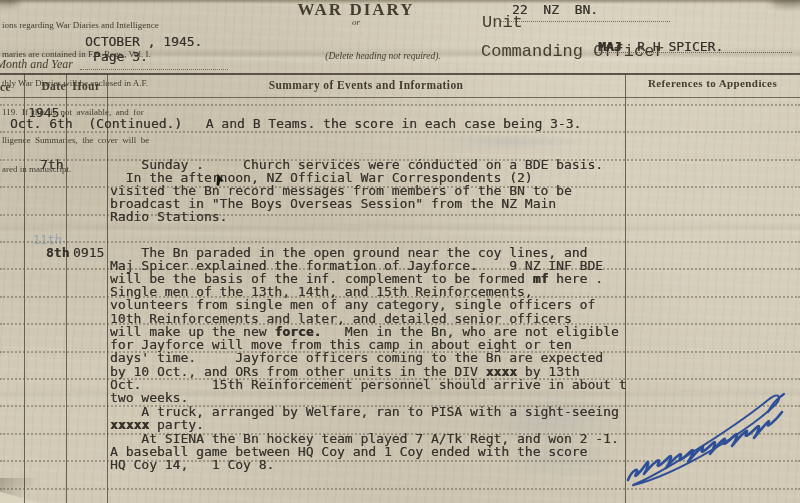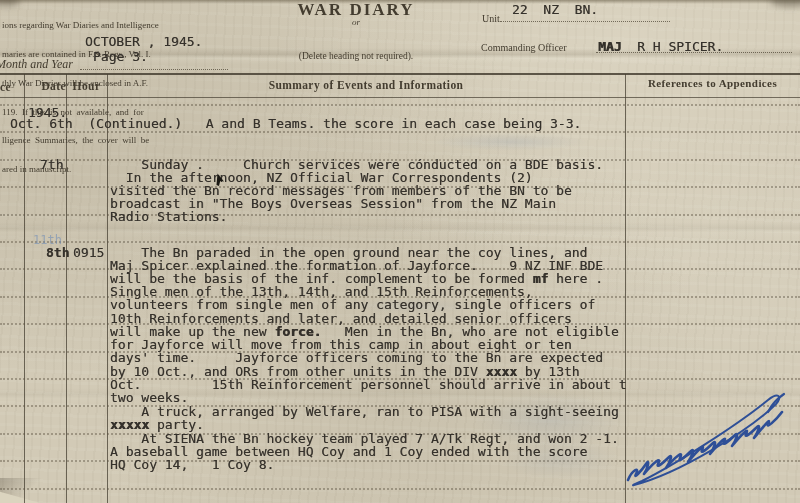--- a/index.html
+++ b/index.html
@@ -30,23 +30,23 @@
   .vline{position:absolute;top:74px;height:429px;width:1px;background:var(--table-line,#463f32);opacity:.75;}
   .rule{position:absolute;left:0;width:800px;height:0;border-top:2px dotted rgba(88,79,62,0.42);}
 
   
   .printed{position:absolute;color:var(--printed-ink,#433c2f);white-space:pre;}
   .inst{font-size:9px;line-height:9.6px;}
   .hdr-label{font-size:11.5px;font-weight:bold;letter-spacing:.4px;}
   .title1{font-size:17px;font-weight:bold;letter-spacing:2px;}
   .title-or{font-size:9px;font-style:italic;}
   .title2{font-size:16.5px;font-weight:bold;letter-spacing:1.5px;}
-  .title-note{font-size:9.5px;}
+  .title-note{font-size:9.5px;font-style:italic;padding-left:27px;}
   .script-label{font-size:12px;font-style:italic;}
-  .form-label{font-size:10px;}
+  .form-label{font-size:17px;font-family:Liberation Mono, monospace;}
   .leader{position:absolute;height:0;border-bottom:1.5px dotted rgba(80,72,56,0.75);}
 
   
   .typed{position:absolute;font-family:"DejaVu Sans Mono",monospace;font-size:13px;line-height:13px;
     color:var(--typed-ink,#35312b);white-space:pre;text-shadow:.3px .2px .5px rgba(45,40,34,0.55);}
   .typed .ot{font-weight:bold;text-shadow:.6px 0 0 currentColor;}
   .typed.ghost{color:rgba(104,136,184,0.55);text-shadow:none;font-size:12px;}
 
   
   .smudge{position:absolute;pointer-events:none;border-radius:50%;}

